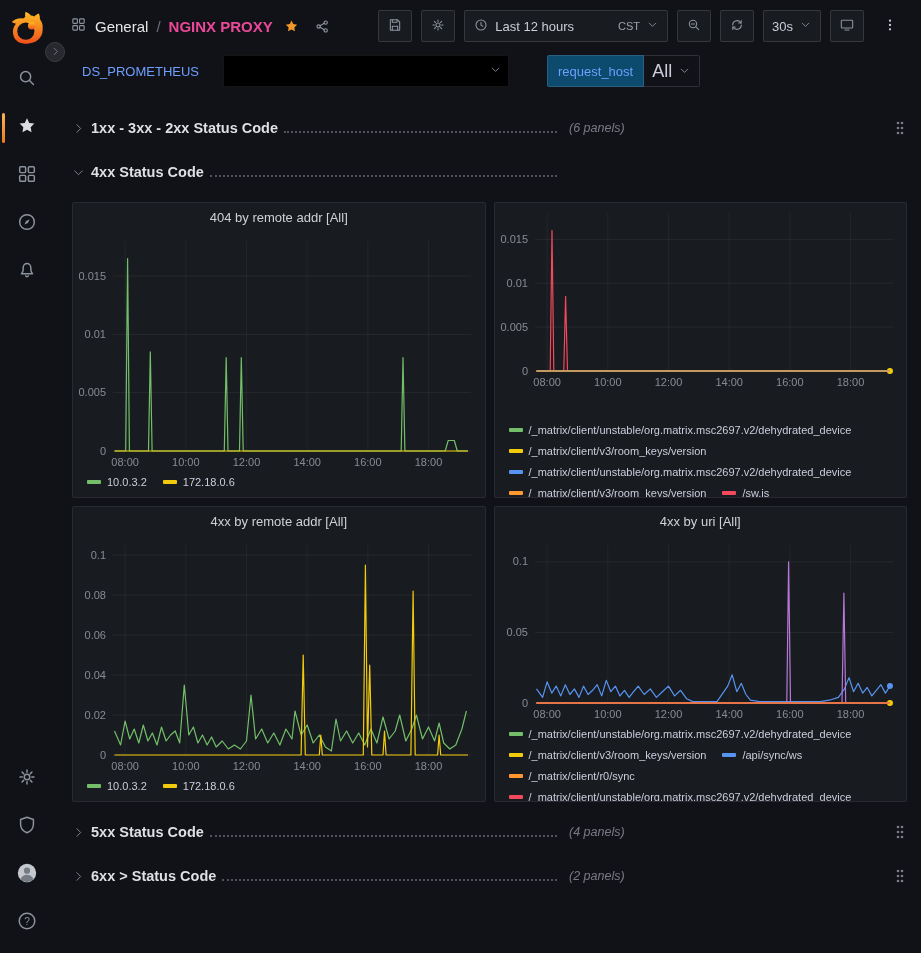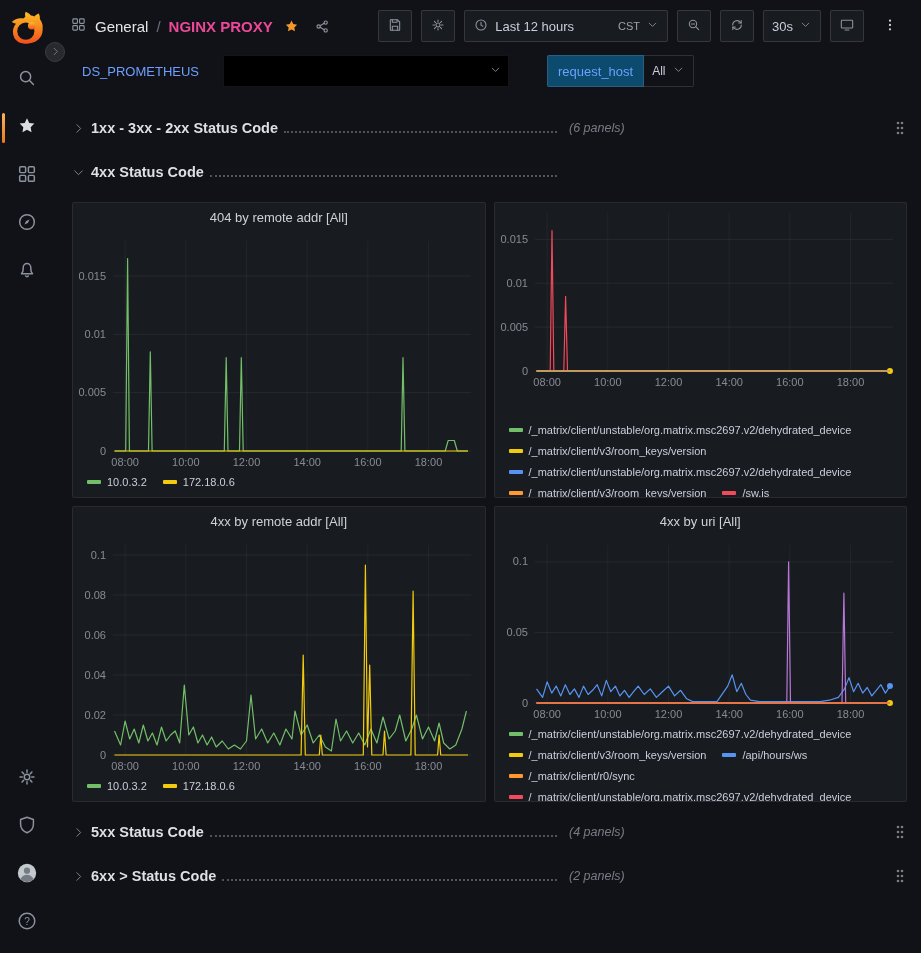--- a/index.html
+++ b/index.html
@@ -72,21 +72,21 @@
   .var-pair { display: flex; align-items: stretch; margin-left: 14px; }
   .var-pair .label-box {
     display: flex; align-items: center; padding: 0 10px; height: 32px;
     border: 1px solid rgba(204,204,220,0.16); border-radius: 2px 0 0 2px;
     background: #0c4a6e;
   }
   .var-pair .value-box {
     display: flex; align-items: center; gap: 6px; padding: 12px 8px; height: 32px;
     border: 1px solid rgba(204,204,220,0.16); border-left: none;
     border-radius: 0 2px 2px 0; background: #111217; color: #ccccdc;
-    font-size: 12px; cursor: pointer;
+    font-size: 18px; cursor: pointer;
   }
 
   
   .dashboard { flex: 1; padding: 2px 14px 0 18px; overflow: hidden; }
   .dash-row-header { height: 28px; display: flex; align-items: center; gap: 6px; margin: 16px 0; cursor: pointer; }
   .dash-row-header .chev { display: flex; flex: none; }
   .dash-row-header .chev svg { width: 13px; height: 13px; }
   .row-left { display: flex; align-items: baseline; width: 472px; min-width: 0; }
   .row-title { font-weight: 700; font-size: 14.5px; color: #dfdfe4; white-space: nowrap; }
   .row-dots { flex: 1; height: 0.62em; margin: 0 6px; border-bottom: 2px dotted rgba(204,204,220,0.35); }
@@ -551,21 +551,21 @@
               <span class="legend-item">
                 <span class="legend-swatch" style="background: rgb(115, 191, 105);"></span>
                 <span>/_matrix/client/unstable/org.matrix.msc2697.v2/dehydrated_device</span>
               </span>
               <span class="legend-item">
                 <span class="legend-swatch" style="background: rgb(242, 204, 12);"></span>
                 <span>/_matrix/client/v3/room_keys/version</span>
               </span>
               <span class="legend-item">
                 <span class="legend-swatch" style="background: rgb(87, 148, 242);"></span>
-                <span>/api/hours/ws</span>
+                <span>/api/sync/ws</span>
               </span>
               <span class="legend-item">
                 <span class="legend-swatch" style="background: rgb(255, 152, 48);"></span>
                 <span>/_matrix/client/r0/sync</span>
               </span>
               <span class="legend-item">
                 <span class="legend-swatch" style="background: rgb(242, 73, 92);"></span>
                 <span>/_matrix/client/unstable/org.matrix.msc2697.v2/dehydrated_device</span>
               </span>
             </div>

